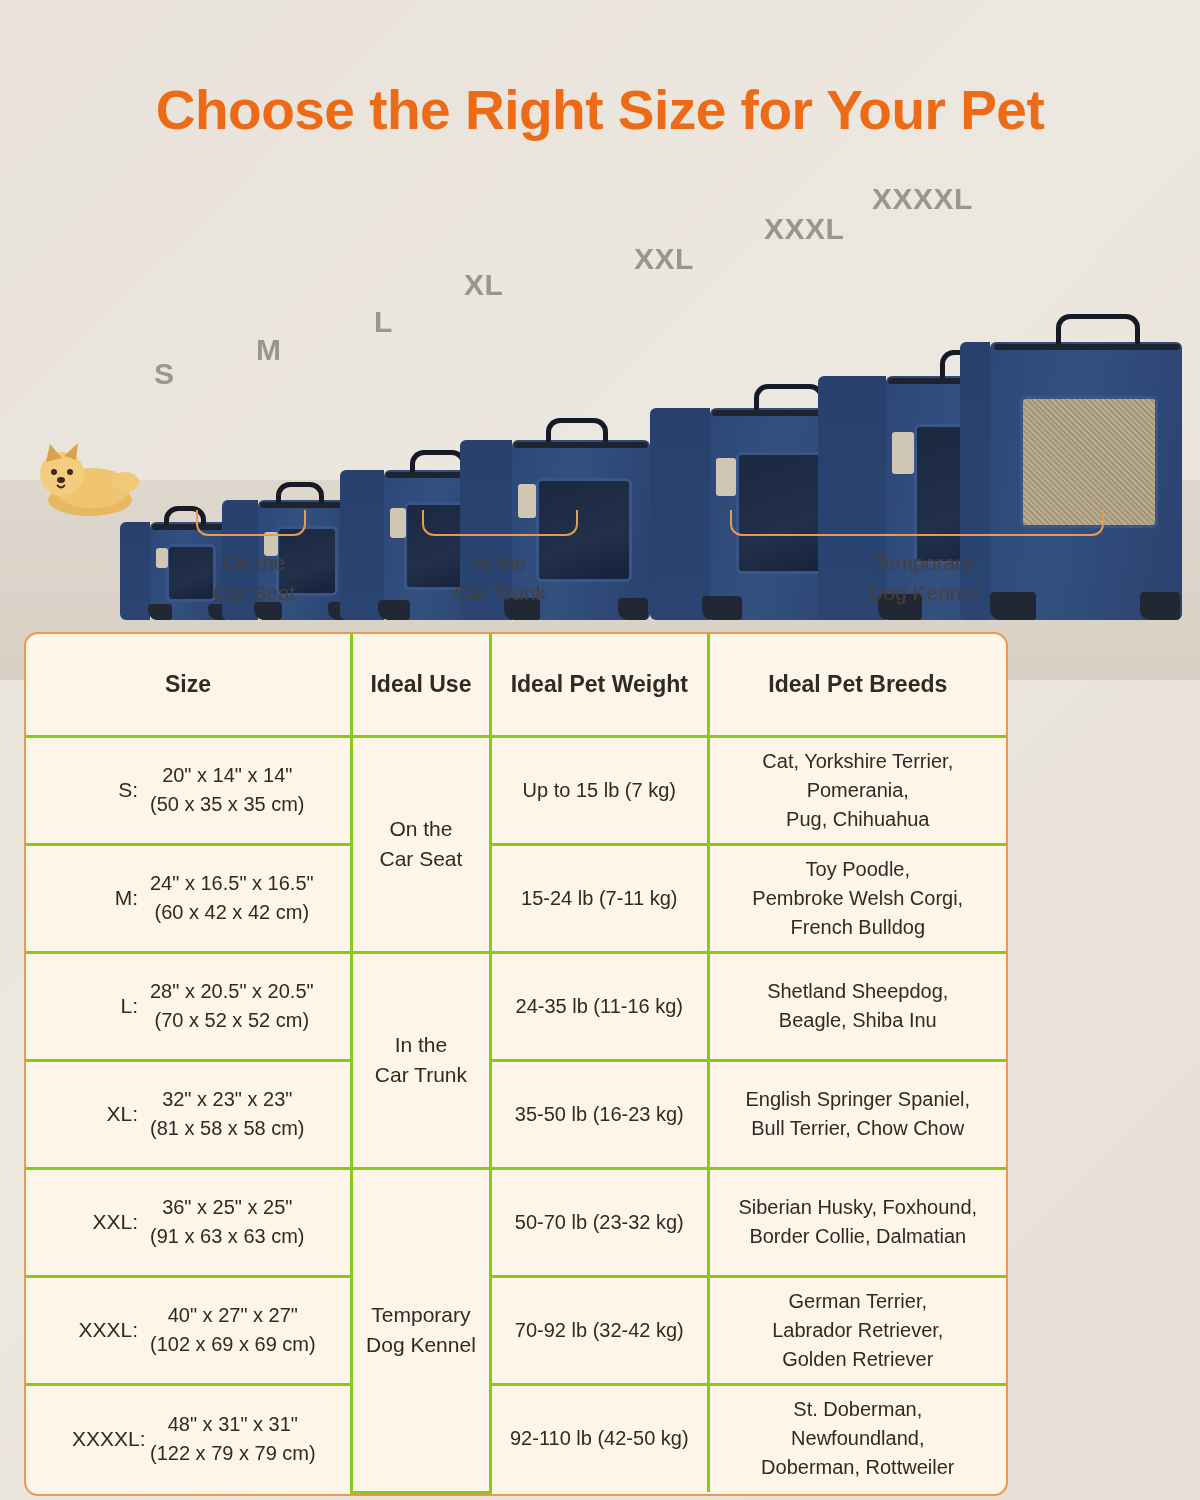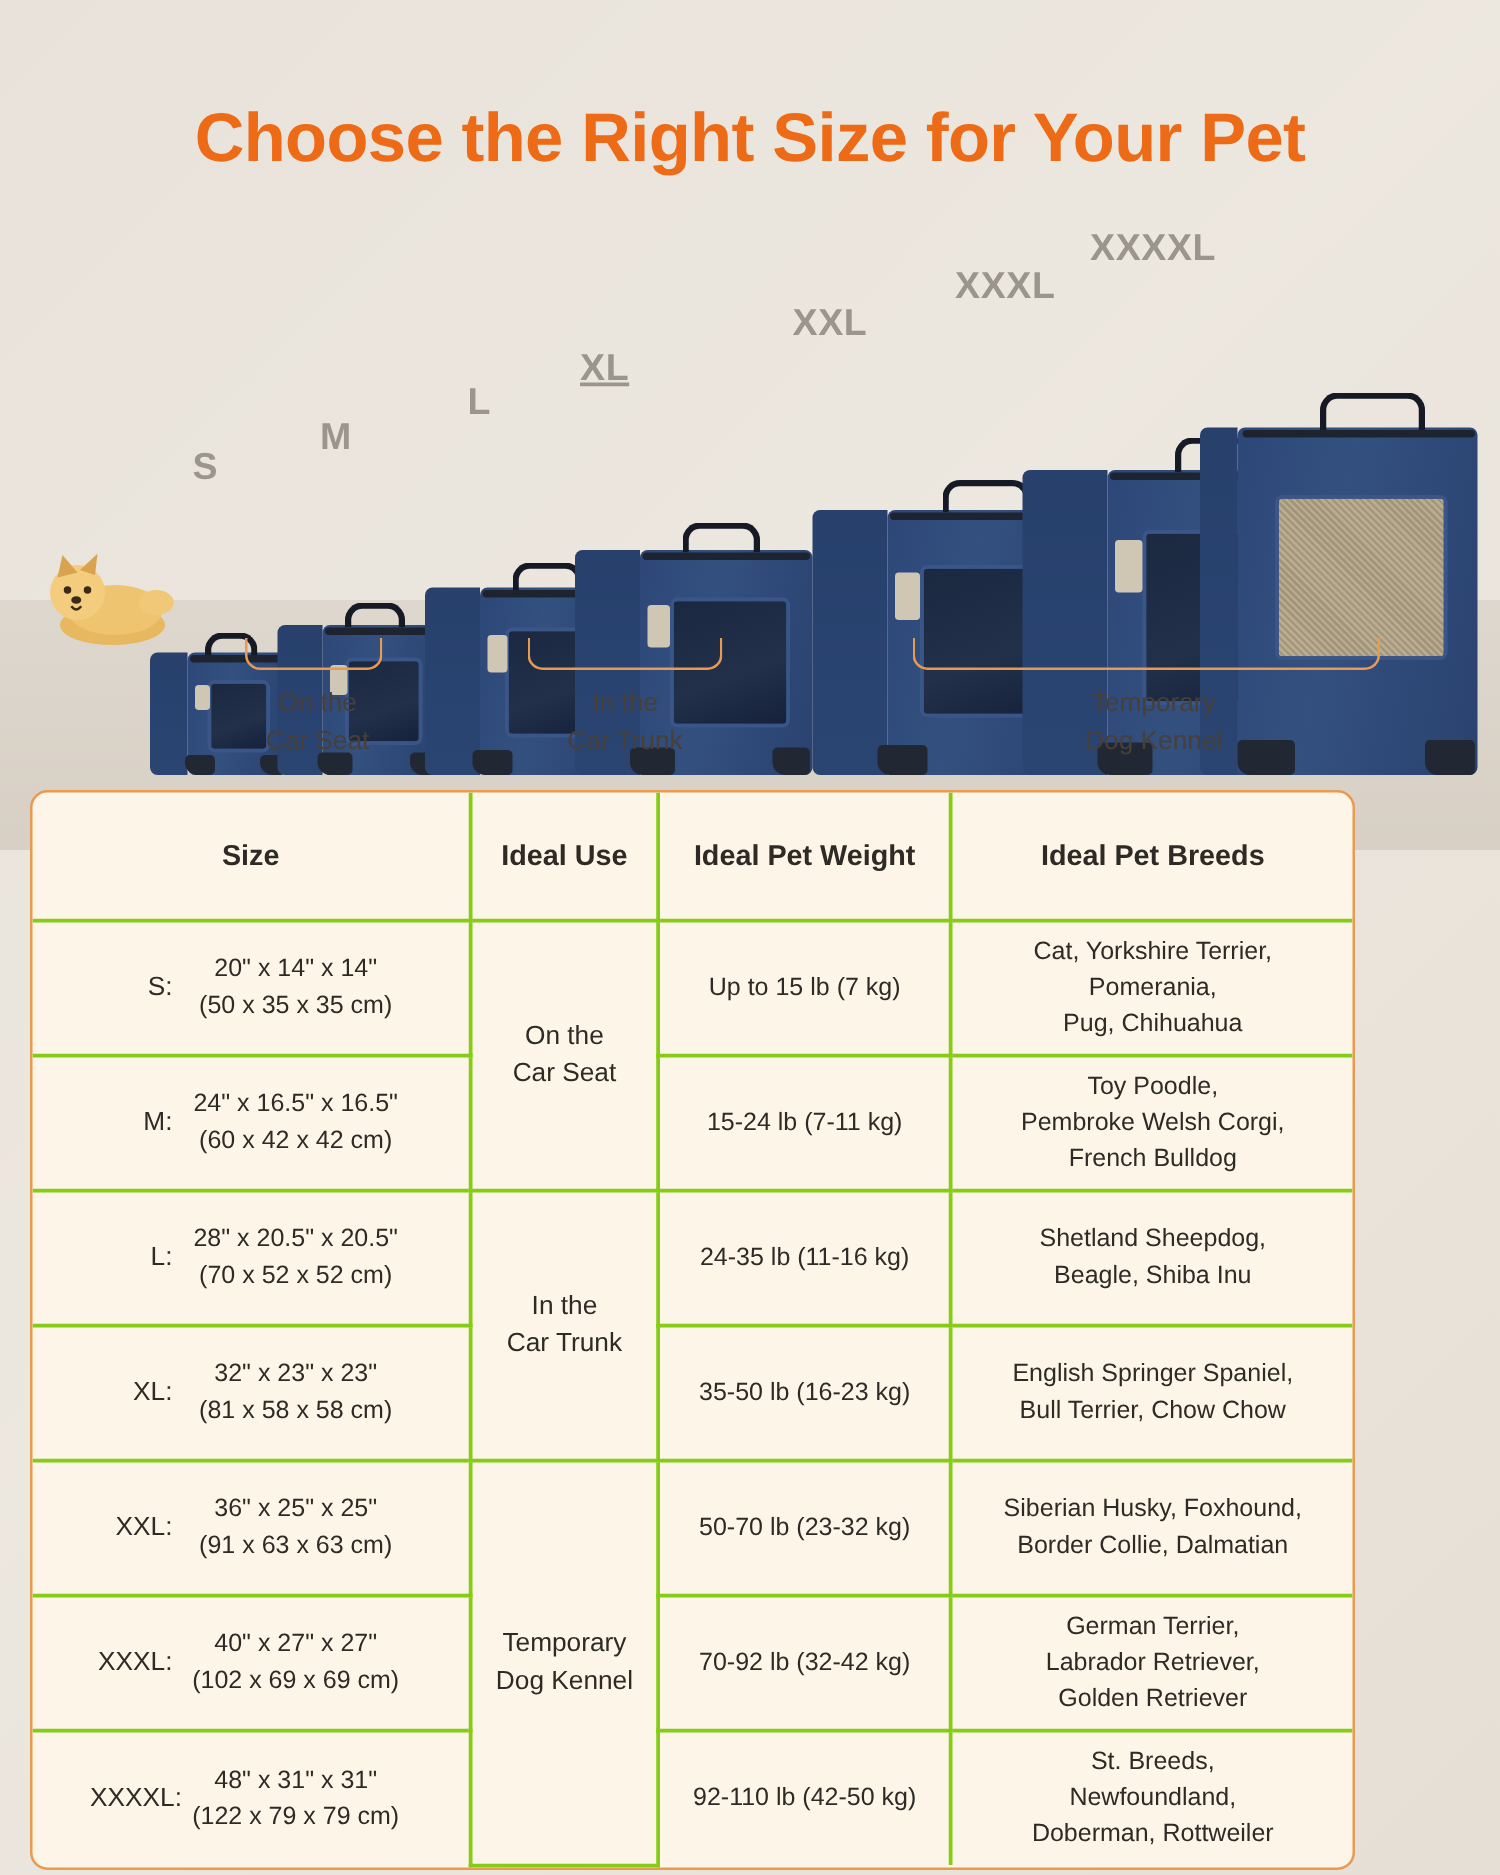--- a/index.html
+++ b/index.html
@@ -123,21 +123,21 @@
     font-size: 21px;
     color: #474039;
     line-height: 1.45;
   }
 
   
   .table-wrap {
     position: absolute;
     top: 632px;
     left: 24px;
-    width: 1060px;
+    width: 984px;
     border: 2px solid #E79A52;
     border-radius: 14px;
     overflow: hidden;
     background: #FDF5E7;
   }
   table {
     border-collapse: collapse;
     width: 100%;
     table-layout: fixed;
   }
@@ -234,21 +234,21 @@
     <div class="side" style="width:44px;"></div>
     <div class="body" style="left:44px; width:116px;"></div>
     <div class="window" style="left:64px; top:32px; width:78px; height:88px;"></div>
     <div class="handle" style="left:70px; top:-20px; width:56px; height:22px;"></div>
     <div class="topline" style="left:46px; top:2px; width:112px;"></div>
     <div class="foot" style="left:38px; width:32px; height:20px;"></div>
     <div class="foot" style="right:2px; width:26px; height:20px;"></div>
     <div class="tag" style="left:50px; top:38px; width:16px; height:30px;"></div>
   </div>
 
-  <div class="sizelabel" style="left:464px; top:98px;text-decoration:underline;">XL</div>
+  <div class="sizelabel" style="left:464px; top:88px;">XL</div>
   <div class="bag" style="left:460px; width:190px; height:180px;">
     <div class="side" style="width:52px;"></div>
     <div class="body" style="left:52px; width:138px;"></div>
     <div class="window" style="left:76px; top:38px; width:96px; height:104px;"></div>
     <div class="handle" style="left:86px; top:-22px; width:62px; height:24px;"></div>
     <div class="topline" style="left:54px; top:2px; width:134px;"></div>
     <div class="foot" style="left:44px; width:36px; height:22px;"></div>
     <div class="foot" style="right:2px; width:30px; height:22px;"></div>
     <div class="tag" style="left:58px; top:44px; width:18px; height:34px;"></div>
   </div>
@@ -438,20 +438,20 @@
         <div class="size-cell">
           <span class="size-key">XXXXL:</span>
           <span class="size-dims">
             <span class="dim-in">48" x 31" x 31"</span><br>
             <span class="dim-cm">(122 x 79 x 79 cm)</span>
           </span>
         </div>
       </td>
       <td>92-110 lb (42-50 kg)</td>
       <td>
-        <div>St. Breeds,</div>
+        <div>St. Doberman,</div>
         <div>Newfoundland,</div>
         <div>Doberman, Rottweiler</div>
       </td>
     </tr>
   </tbody>
     </table>
 </div>
 
 </body></html>

